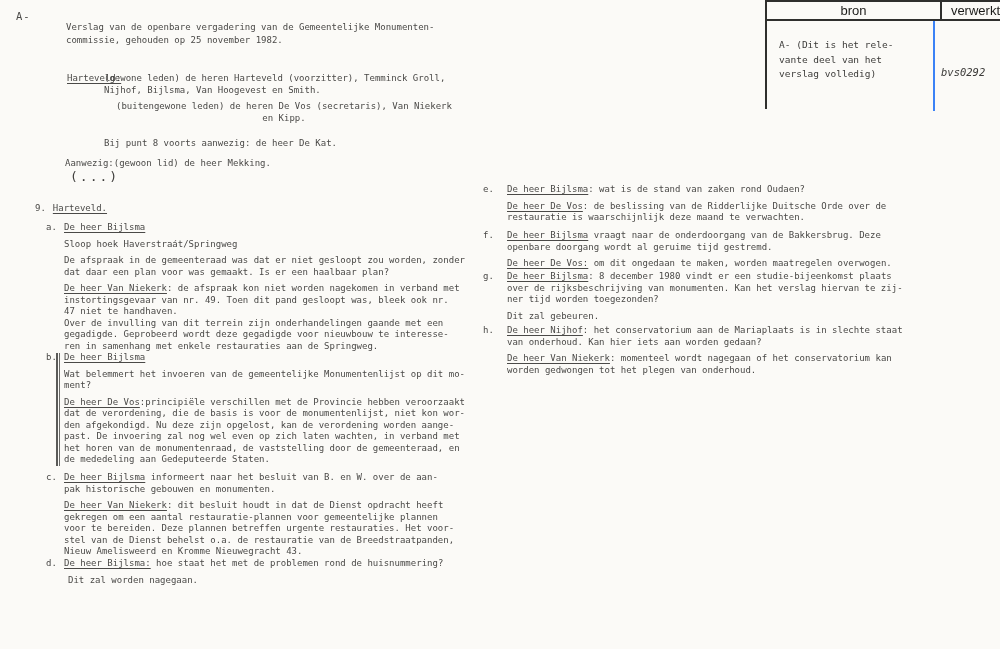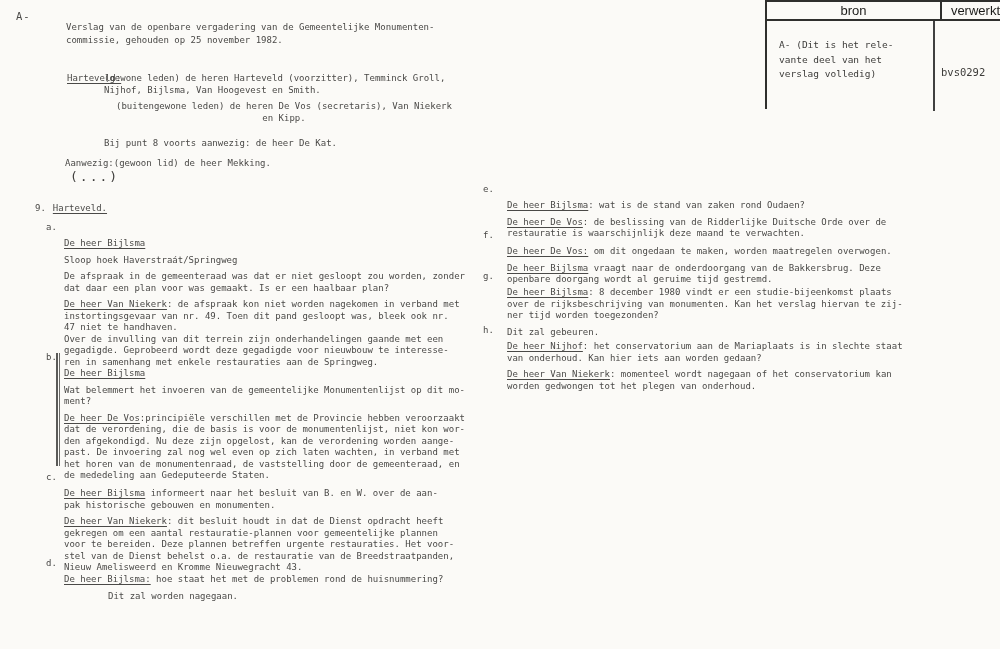--- a/index.html
+++ b/index.html
@@ -28,21 +28,21 @@
 
   
   .sec-num{margin-right:7px;}
 
   
   .item{position:absolute;}
   .item .marker{position:absolute;left:0;top:0;}
   .item .body{padding-left:18px;}
   .item.col-r .body{padding-left:24px;}
   .block{margin:5px 0 0 0;white-space:pre-line;}
-  .block:first-child{margin-top:16px;}
+  .block:first-child{margin-top:0;}
 
   
   .margin-mark{
     position:absolute;left:56px;top:353px;height:113px;width:1px;
     border-left:2px solid #5a5a58;border-right:1px solid #6a6a68;
   }
 
   
   .stamp{
     position:absolute;left:765px;top:0;width:235px;height:109px;
@@ -52,26 +52,26 @@
   }
   .stamp .hrow{display:flex;height:19px;border-bottom:2px solid #2f2f2d;box-sizing:border-box;}
   .stamp .hcell{
     font-family:"Liberation Sans","DejaVu Sans",sans-serif;
     font-size:13px;line-height:17px;color:#1c1c1a;
   }
   .stamp .hc1{width:192px;border-right:2px solid #2f2f2d;box-sizing:border-box;text-align:center;}
   .stamp .hc2{flex:1;padding-left:9px;}
   .stamp .brow{display:flex;height:90px;}
   .stamp .bc1{
-    width:168px;border-right:2px solid #404040;box-sizing:border-box;
+    width:168px;border-right:2px solid #3b82f6;box-sizing:border-box;
     padding:17px 4px 0 12px;
     font-size:9.5px;line-height:14.5px;color:#3c3b39;
     white-space:pre-line;
   }
-  .stamp .bc2{flex:1;padding:45px 0 0 6px;font-size:10.5px;color:#3c3b39;}
+  .stamp .bc2{flex:1;padding:45px 0 0 6px;font-size:10.5px;color:#3c3b39;font-style:italic;}
 </style>
 </head>
 <body>
 
 <div class="page">
 
   <div class="abs tw doc-label" style="left:16px;top:11px;">A-</div>
 
   <div class="stamp">
     <div class="hrow">
@@ -143,39 +143,39 @@
 voor te bereiden. Deze plannen betreffen urgente restauraties. Het voor-
 stel van de Dienst behelst o.a. de restauratie van de Breedstraatpanden,
 Nieuw Amelisweerd en Kromme Nieuwegracht 43.</span></p>
     </div>
   </div>
 
   <div class="item tw" style="left:46px;top:558px;width:432px;">
     <span class="marker">d.</span>
     <div class="body">
       <p class="block"><span class="u">De heer Bijlsma:</span><span> hoe staat het met de problemen rond de huisnummering?</span></p>
-      <p class="block" style="padding-left:4px;margin-left:40px;"><span class="u"></span><span>Dit zal worden nagegaan.</span></p>
+      <p class="block" style="padding-left:4px;"><span class="u"></span><span>Dit zal worden nagegaan.</span></p>
     </div>
   </div>
 
   <div class="item col-r tw" style="left:483px;top:184px;width:452px;">
     <span class="marker">e.</span>
     <div class="body">
       <p class="block"><span class="u">De heer Bijlsma</span><span>: wat is de stand van zaken rond Oudaen?</span></p>
       <p class="block"><span class="u">De heer De Vos</span><span>: de beslissing van de Ridderlijke Duitsche Orde over de
 restauratie is waarschijnlijk deze maand te verwachten.</span></p>
     </div>
   </div>
 
   <div class="item col-r tw" style="left:483px;top:230px;width:452px;">
     <span class="marker">f.</span>
     <div class="body">
-      <p class="block"><span class="u">De heer De Vos:</span><span> om dit ongedaan te maken, worden maatregelen overwogen.</span></p>
       <p class="block"><span class="u">De heer Bijlsma</span><span> vraagt naar de onderdoorgang van de Bakkersbrug. Deze
 openbare doorgang wordt al geruime tijd gestremd.</span></p>
+      <p class="block"><span class="u">De heer De Vos:</span><span> om dit ongedaan te maken, worden maatregelen overwogen.</span></p>
     </div>
   </div>
 
   <div class="item col-r tw" style="left:483px;top:271px;width:452px;">
     <span class="marker">g.</span>
     <div class="body">
       <p class="block"><span class="u">De heer Bijlsma</span><span>: 8 december 1980 vindt er een studie-bijeenkomst plaats
 over de rijksbeschrijving van monumenten. Kan het verslag hiervan te zij-
 ner tijd worden toegezonden?</span></p>
       <p class="block"><span class="u"></span><span>Dit zal gebeuren.</span></p>

